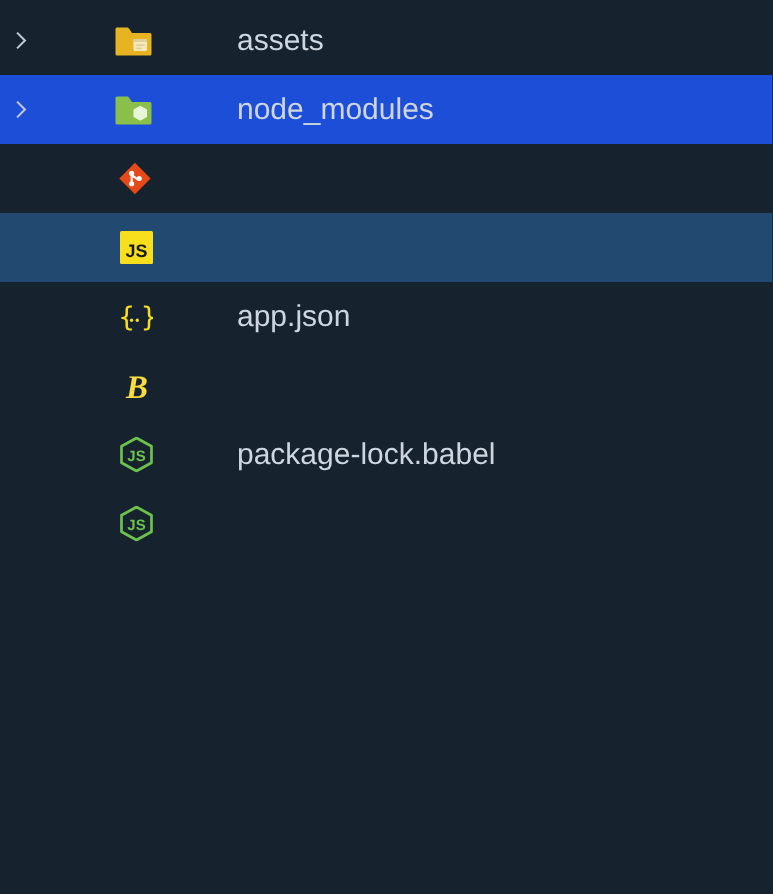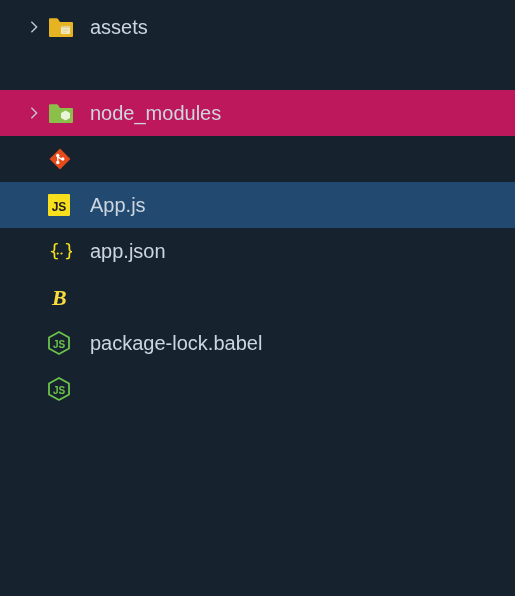--- a/index.html
+++ b/index.html
@@ -10,40 +10,40 @@
       color: #cdd6df;
       width: 515px;
       height: 596px;
       overflow: hidden;
     }
     .tree { padding-top: 4px; }
     .row {
       display: flex;
       align-items: center;
       height: 46px;
-      padding-left: 20px;
       cursor: pointer;
+      gap: 44px;
     }
-    .row.sel-hover { background: #be185d; margin-top: 40px; }
+    .row.sel-hover { background: #1d4ed8; }
     .row.sel-active { background: #224a70; }
     .chevron {
       width: 28px;
       display: flex;
       align-items: center;
       justify-content: center;
       flex-shrink: 0;
       color: #c0c8d0;
     }
     .indent-spacer { width: 28px; flex-shrink: 0; }
     .icon-slot {
       width: 30px;
       height: 26px;
       display: flex;
       align-items: center;
-      justify-content: flex-start;
+      justify-content: flex-end;
       flex-shrink: 0;
       margin-right: 12px;
     }
     .label { white-space: nowrap; }
     svg { display: block; }
   </style>
 </head>
 <body>
 
 <div class="tree">
@@ -98,21 +98,20 @@
   </div>
 
   <div class="row sel-active">
     <span class="indent-spacer"></span>
     <span class="icon-slot">
       <svg width="22" height="22" viewBox="0 0 22 22">
         <rect x="0" y="0" width="22" height="22" fill="#f7df1e" rx="1"></rect>
         <text x="11" y="17" font-family="Arial,Helvetica,sans-serif" font-weight="700" font-size="12" fill="#1b1b1b" text-anchor="middle">JS</text>
       </svg>
     </span>
-    <span class="label">App.js</span>
   </div>
 
   <div class="row">
     <span class="indent-spacer"></span>
     <span class="icon-slot">
       <svg width="24" height="22" viewBox="0 0 24 22">
         <text x="1" y="17" font-family="Consolas,Menlo,monospace" font-size="18" fill="#f7df1e" font-weight="500">{</text>
         <text x="16" y="17" font-family="Consolas,Menlo,monospace" font-size="18" fill="#f7df1e" font-weight="500">}</text>
         <circle cx="9.7" cy="13.5" r="1.1" fill="#f7df1e"></circle>
         <circle cx="13.5" cy="13.5" r="1.1" fill="#f7df1e"></circle>

